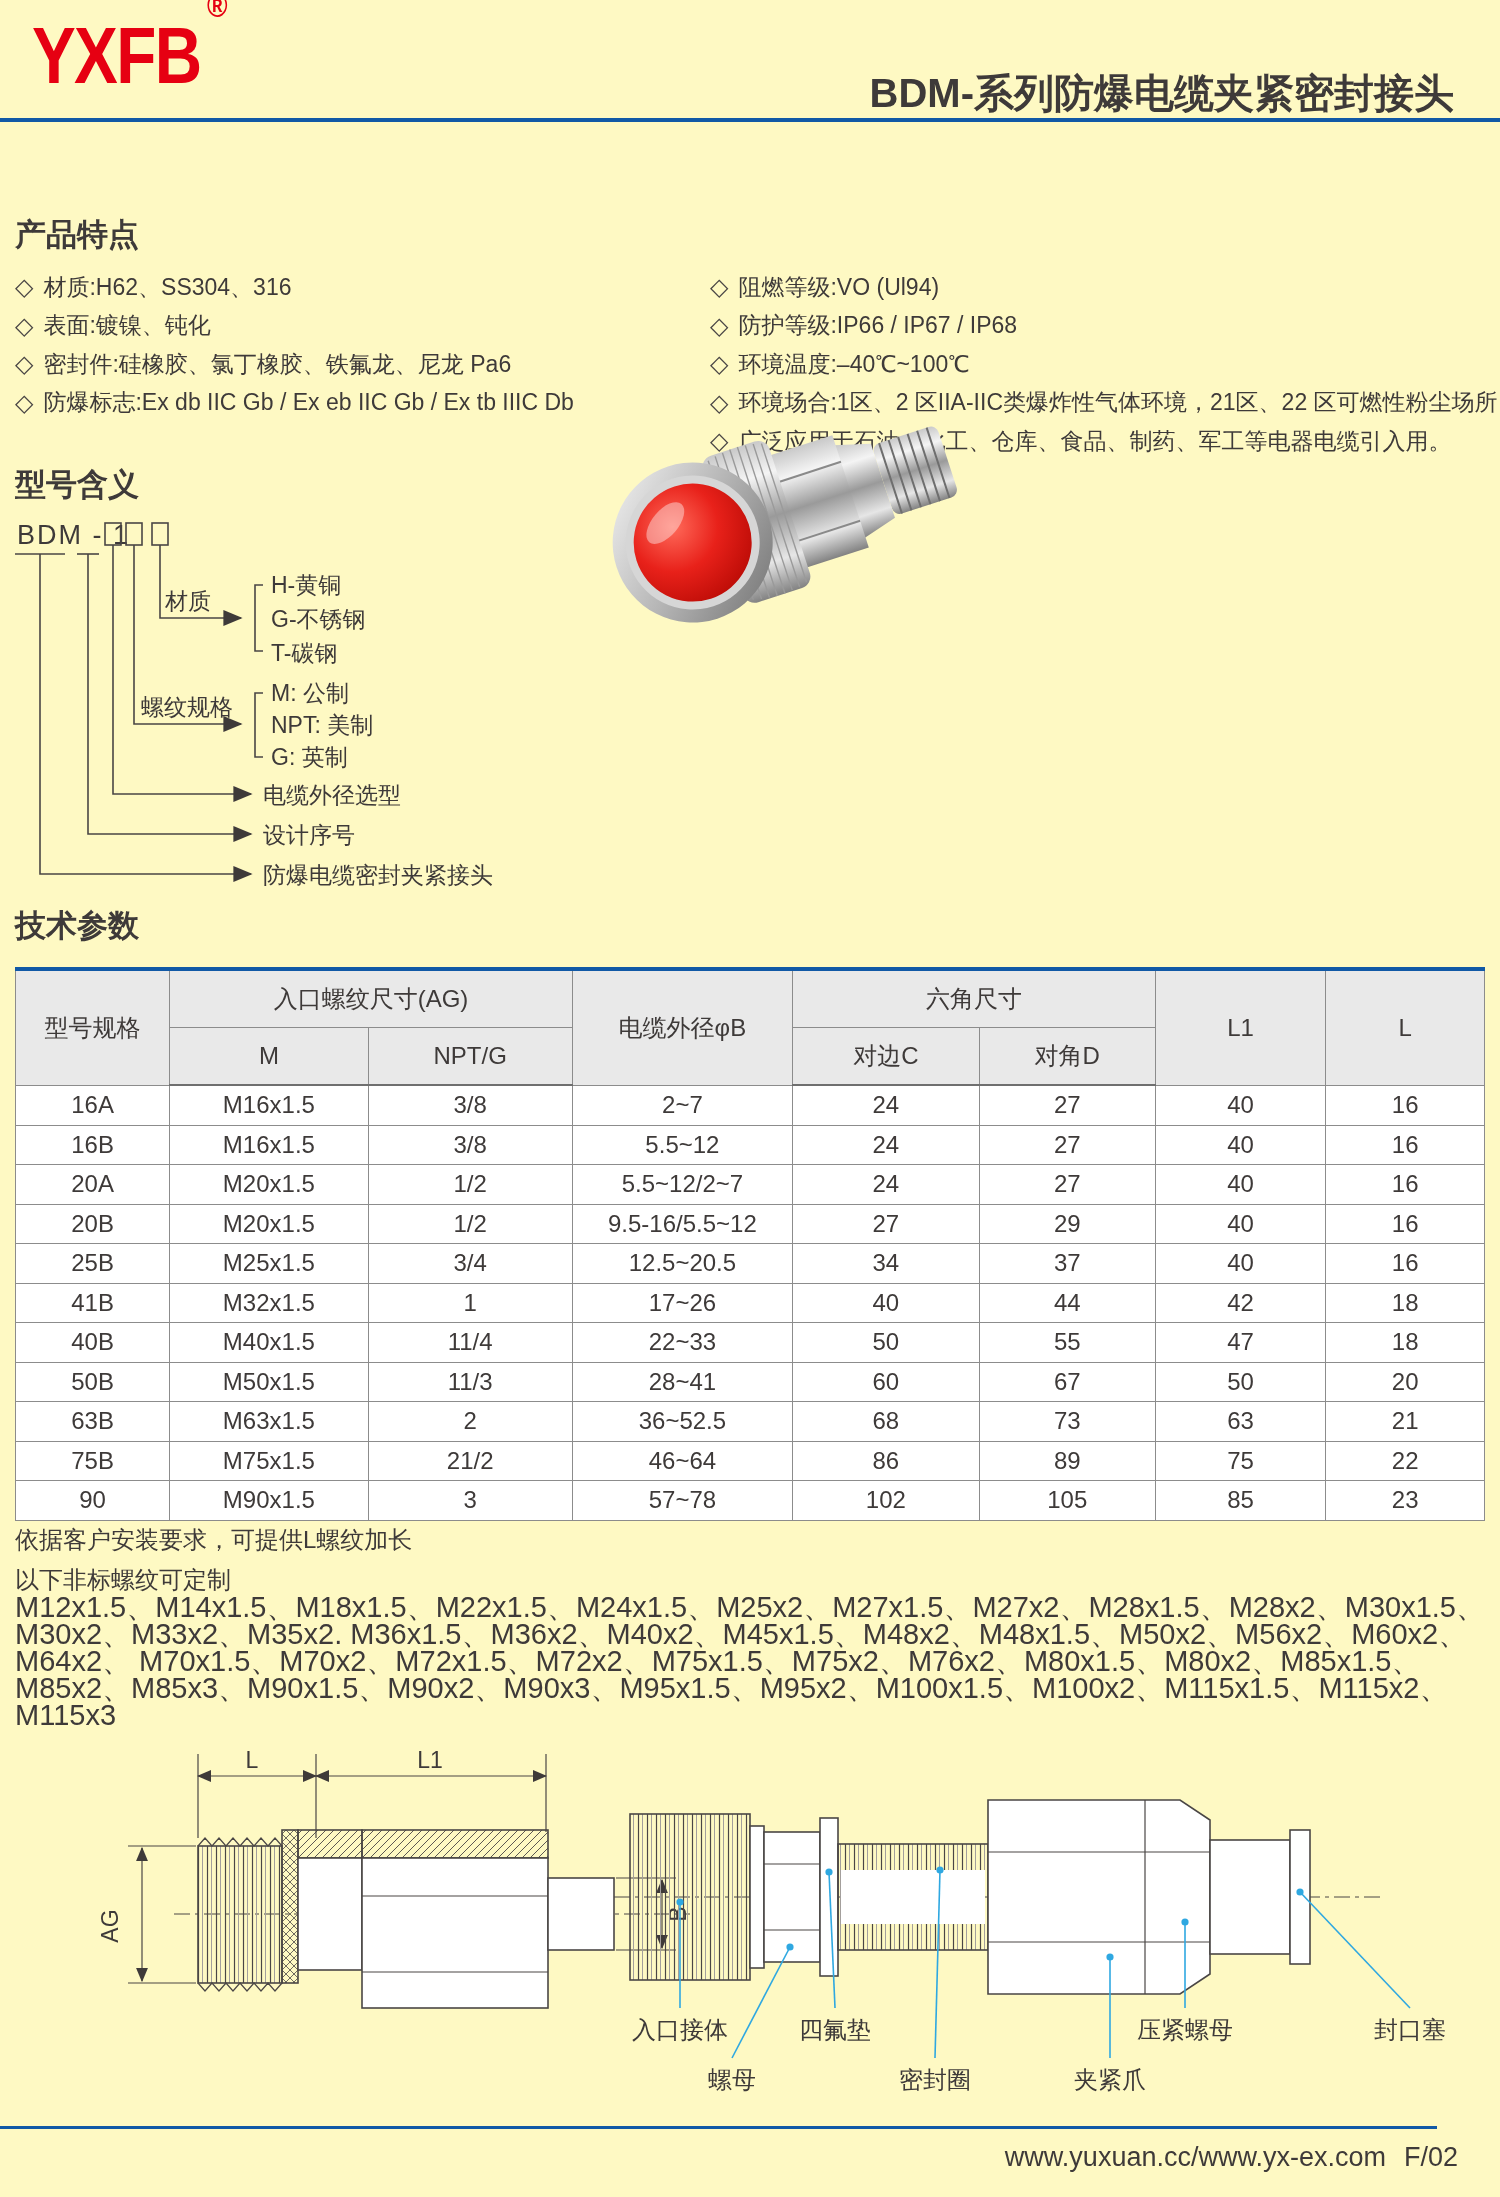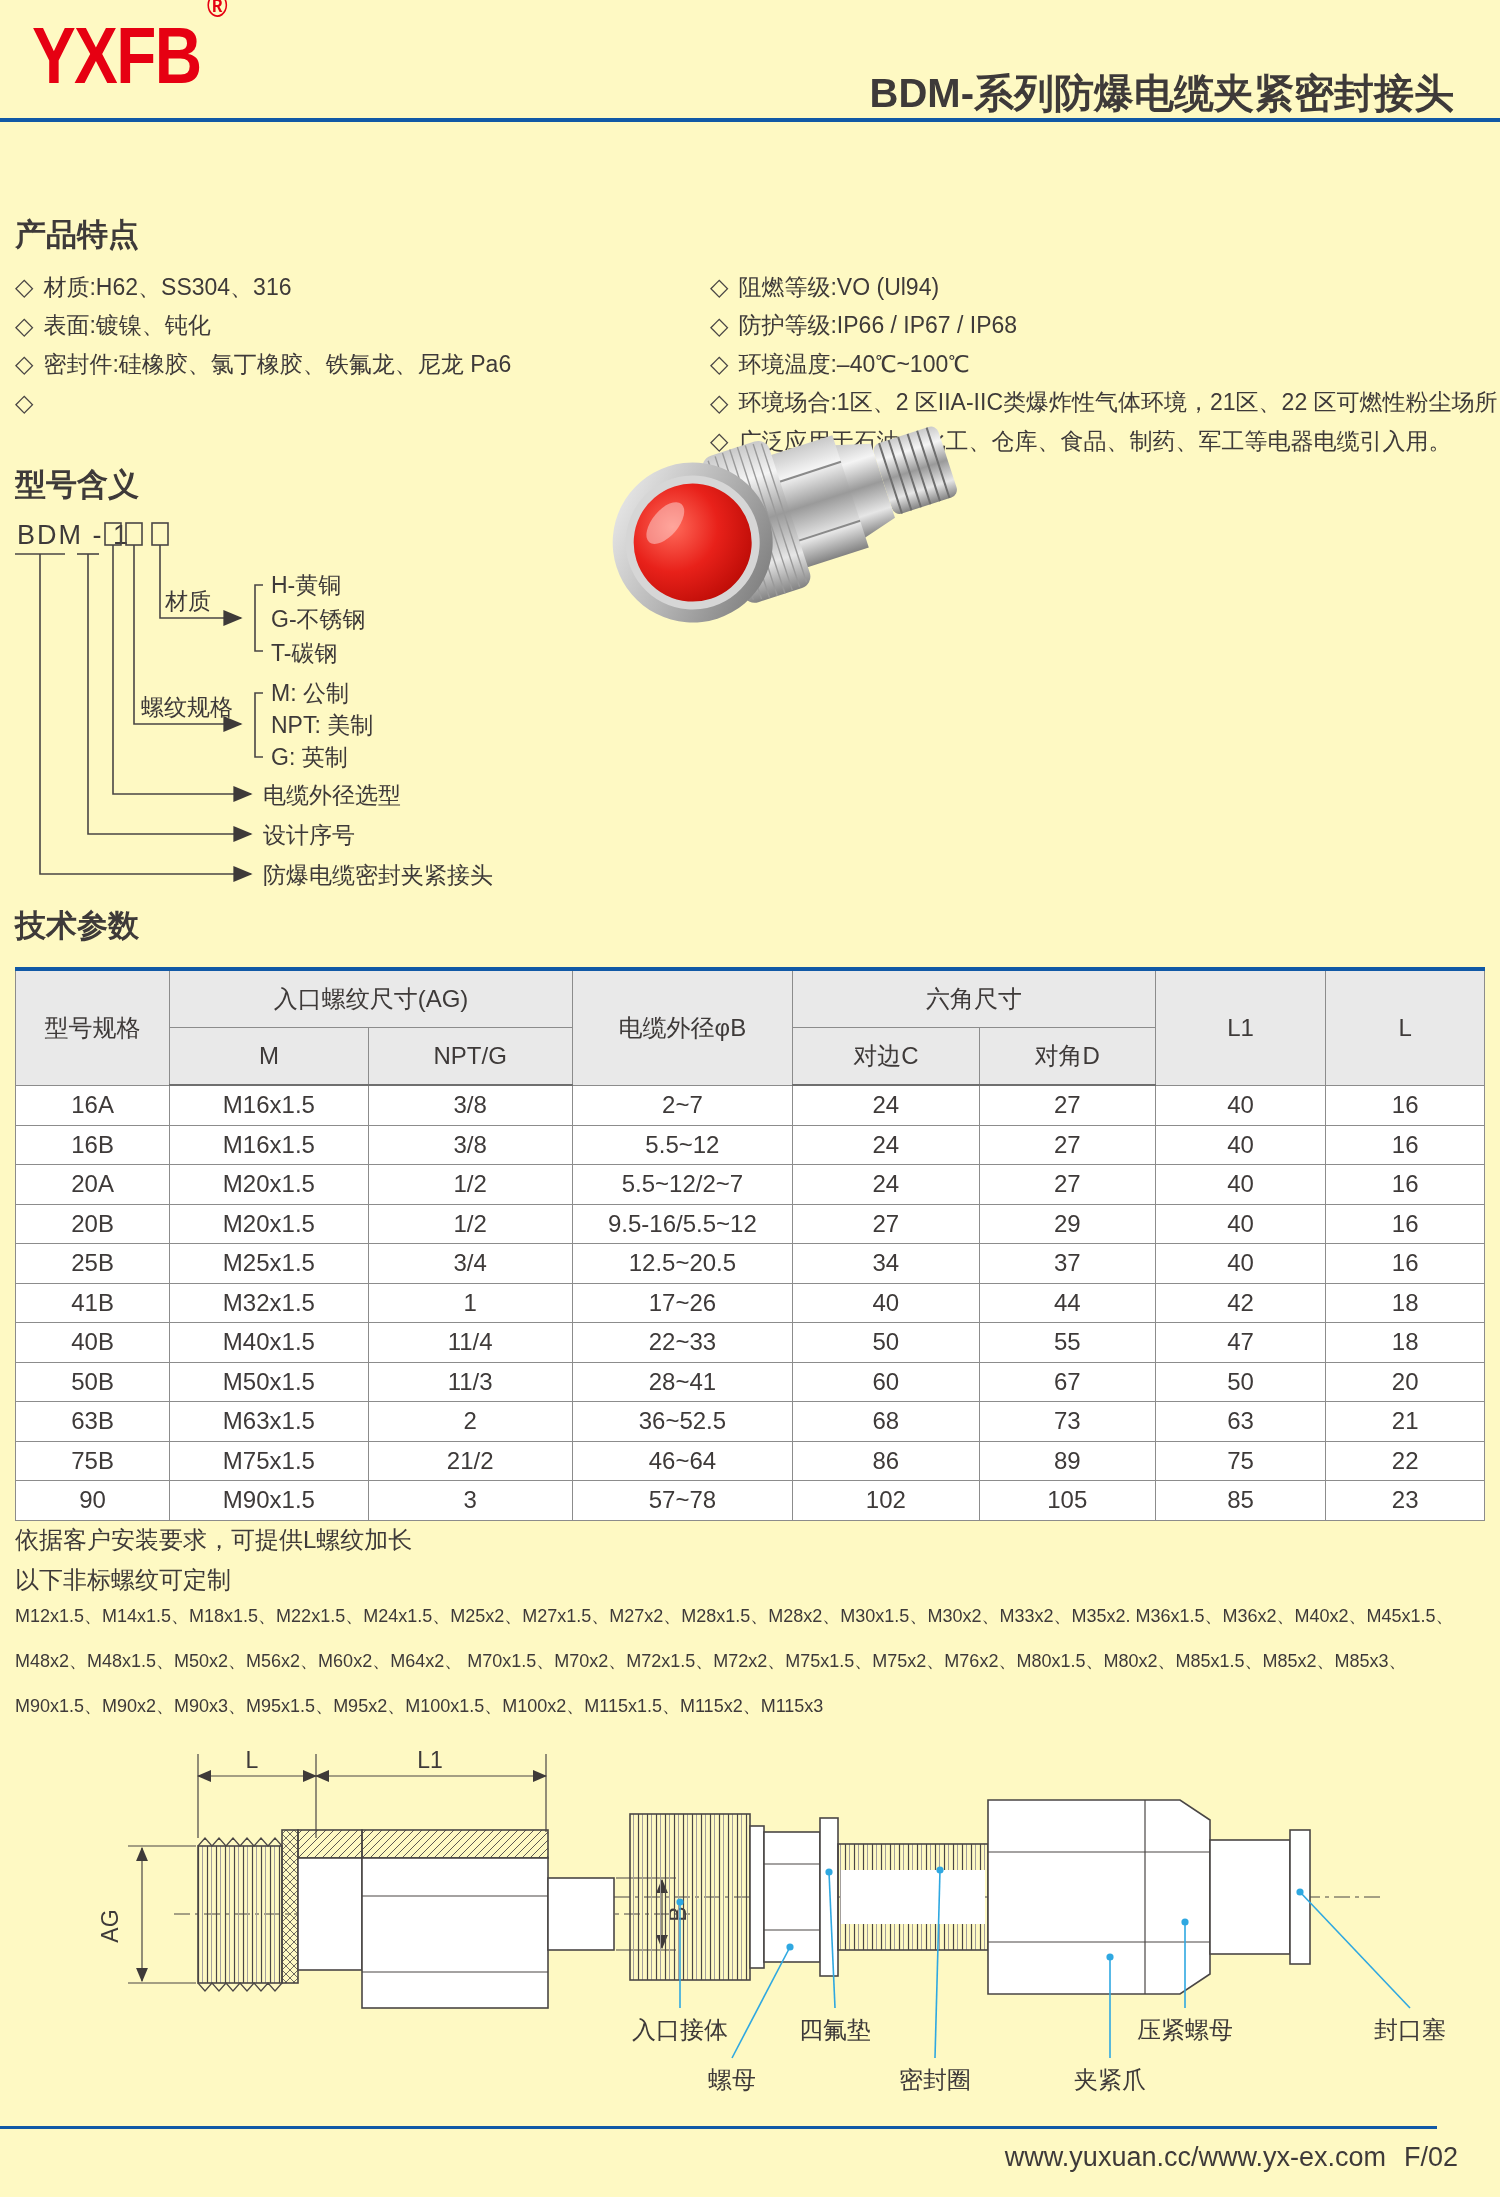--- a/index.html
+++ b/index.html
@@ -25,21 +25,21 @@
   
   table.spec{position:absolute;left:15px;top:967px;width:1470px;border-collapse:collapse;
              table-layout:fixed;font-size:24px;color:#3e3a39;
              border:1px solid #8c8c8c;border-top:4px solid #1159a6;}
   .spec th,.spec td{border:1px solid #8c8c8c;text-align:center;padding:0;font-weight:400;overflow:hidden;white-space:nowrap;}
   .spec thead th{background:#e9e9e9;height:56px;}
   .spec thead tr:last-child th{border-bottom:2px solid #6f6f6f;}
   .spec tbody td{height:38.5px;background:#fff;}
 
   .note{position:absolute;font-size:24px;white-space:nowrap;}
-  .threads{position:absolute;left:15px;top:1594px;width:1478px;font-size:18px;line-height:45px;}
+  .threads{position:absolute;left:15px;top:1594px;width:1478px;font-size:29px;line-height:27px;}
 
   .dlabel{position:absolute;font-size:24px;transform:translateX(-50%);white-space:nowrap;}
 
   .footer-rule{left:0;top:2126px;width:1437px;height:3px;background:#1159a6;}
   .footer{right:42px;top:2142px;font-size:27px;white-space:nowrap;}
   .footer span{margin-left:18px;}
 
   svg text{fill:#3e3a39;font-family:"Liberation Sans",sans-serif;}
   .ln{stroke:#4a4645;stroke-width:1.6;fill:none;}
   .lnth{stroke:#4a4645;stroke-width:1.2;fill:none;}
@@ -66,20 +66,21 @@
     <li>
         <span class="dia">◇</span>
         <span>表面:镀镍、钝化</span>
       </li>
     <li>
         <span class="dia">◇</span>
         <span>密封件:硅橡胶、氯丁橡胶、铁氟龙、尼龙 Pa6</span>
       </li>
     <li>
         <span class="dia">◇</span>
+        <span>防爆标志:Ex db IIC Gb / Ex eb IIC Gb / Ex tb IIIC Db</span>
       </li>
   </ul>
   <ul class="feat" style="left:710px;top:268px;width:790px;">
     <li>
         <span class="dia">◇</span>
         <span>阻燃等级:VO (Ul94)</span>
       </li>
     <li>
         <span class="dia">◇</span>
         <span>防护等级:IP66 / IP67 / IP68</span>

